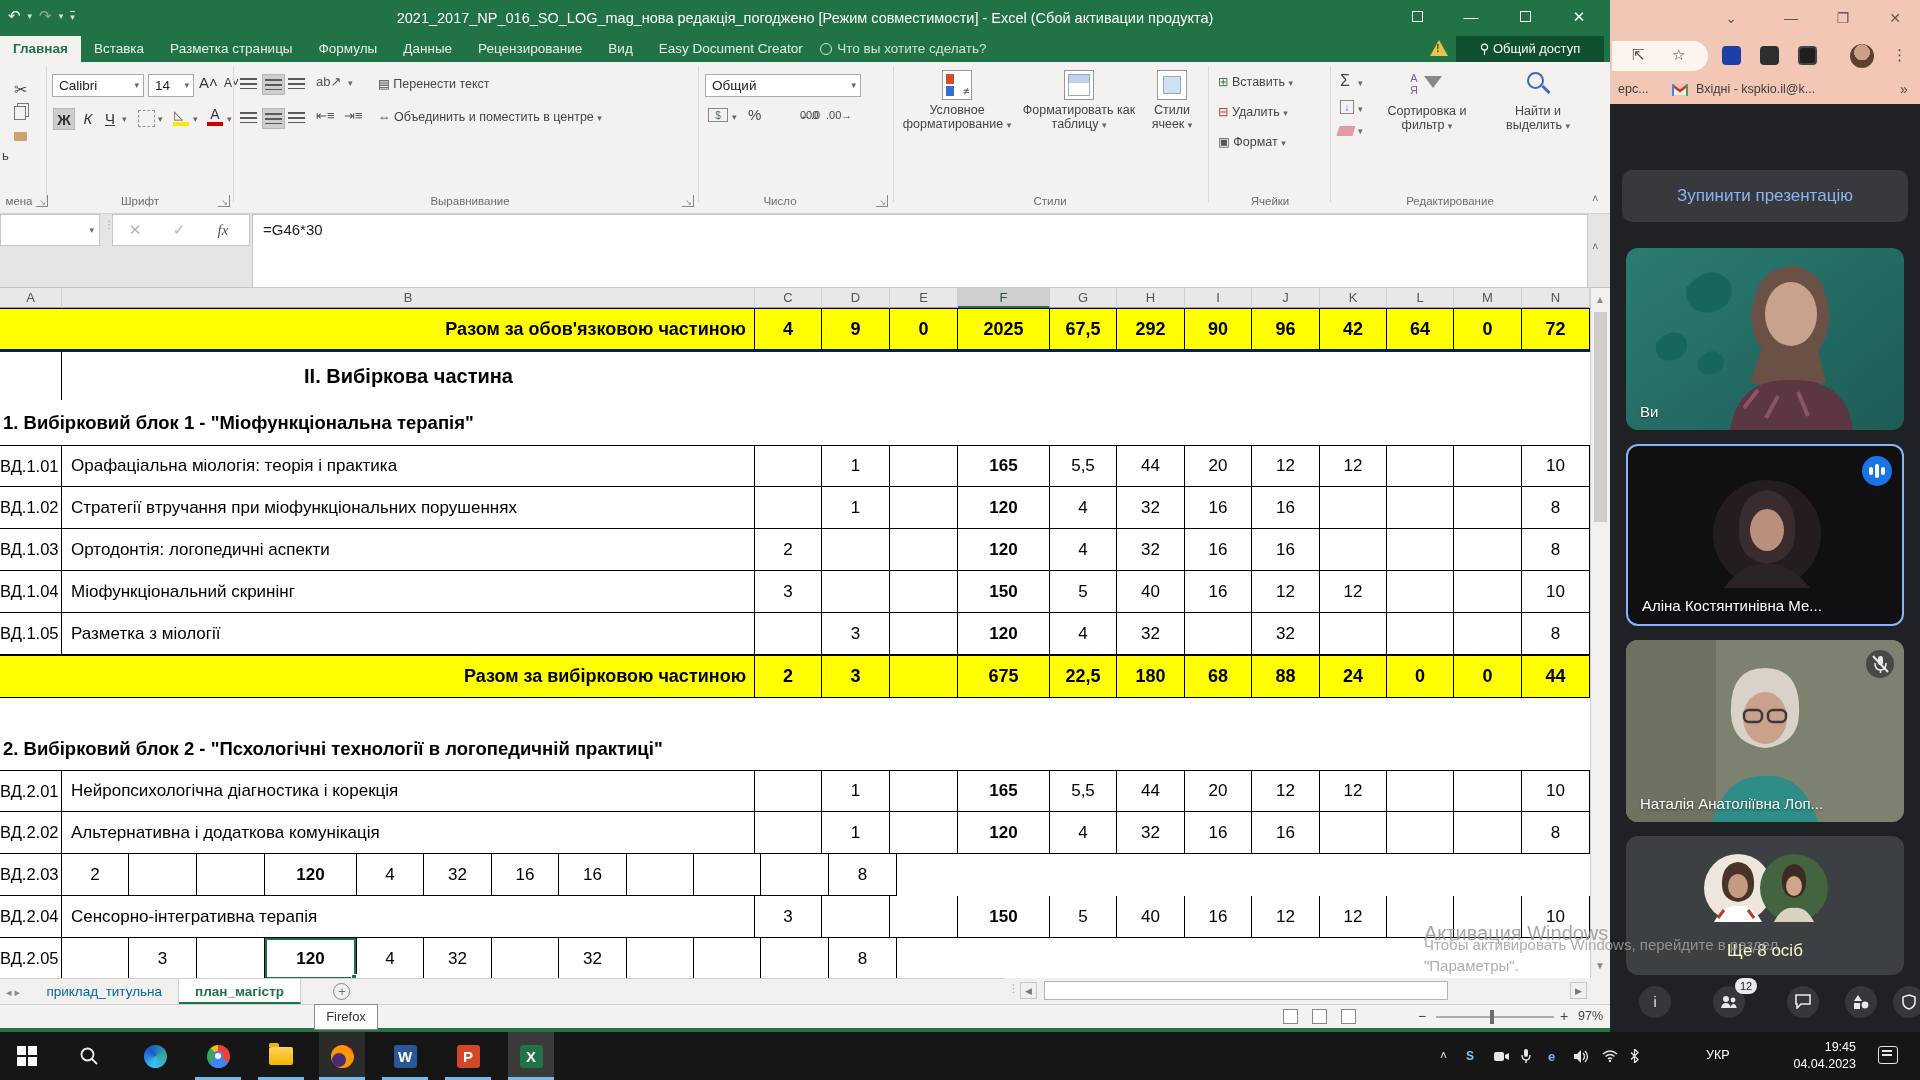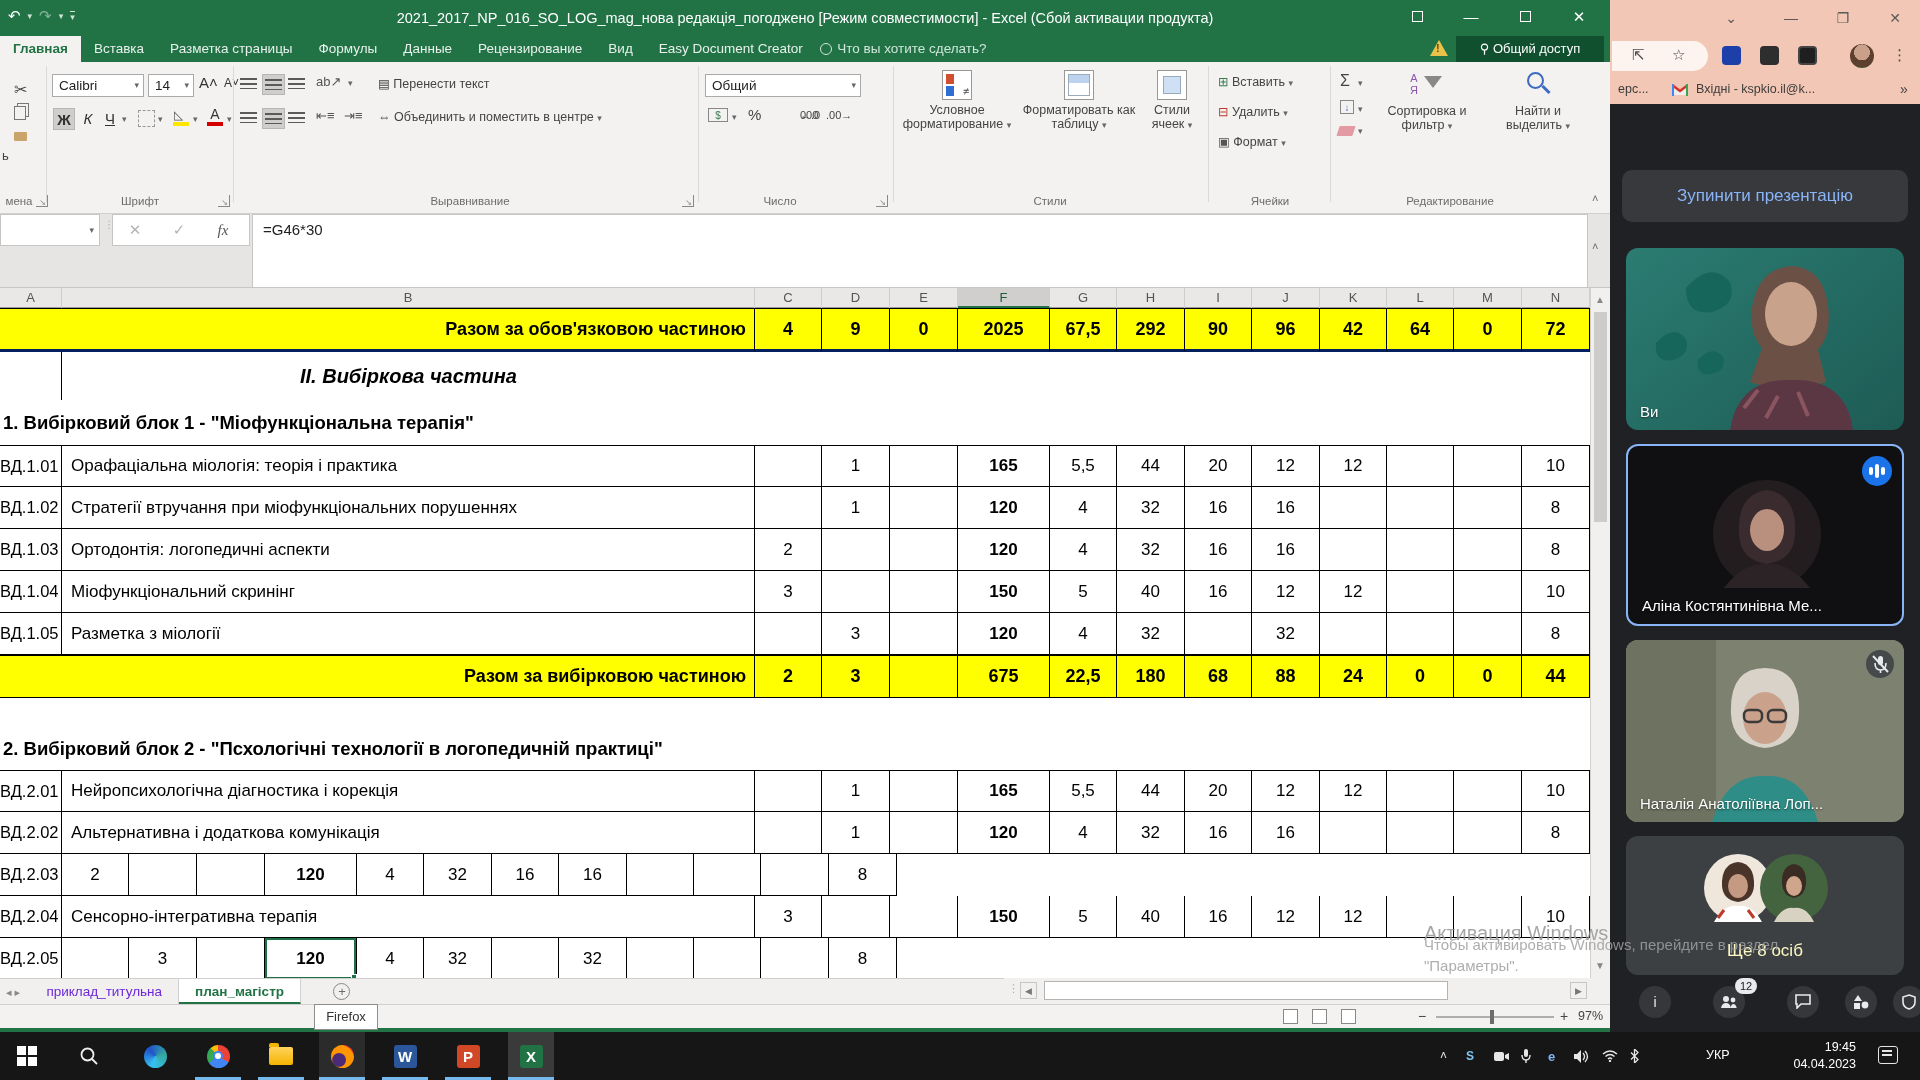--- a/index.html
+++ b/index.html
@@ -78,21 +78,21 @@
   #vscroll { left:1590px; top:288px; width:20px; height:690px; background:#f1f0ef; border-left:1px solid #d2d0ce; }
   #vscroll .arr { left:4px; color:#888; font-size:10px; }
   #vthumb { left:3px; top:24px; width:13px; height:210px; background:#cdcccb; }
   #hscrollrow { left:1004px; top:978px; width:606px; height:26px; background:#f1f0ef; }
   #hscrollrow .dots { left:4px; top:4px; color:#aaa; font-size:11px; letter-spacing:1px; }
   .harr { top:4px; width:17px; height:17px; background:#f1f0ef; border:1px solid #c8c6c4; color:#777; font-size:9px; text-align:center; line-height:16px; }
   #hthumb { left:40px; top:3px; width:404px; height:19px; background:#fff; border:1px solid #b6b4b2; }
 
   
   #sheetbar { left:0; top:978px; width:1004px; height:26px; background:#f1f0ef; border-top:1px solid #d2d0ce; }
-  .shtab { display:inline-block; height:25px; line-height:25px; padding:0 16px; font-size:13.5px; color:#6d28d9; border-right:1px solid #d2d0ce; }
+  .shtab { display:inline-block; height:25px; line-height:25px; padding:0 16px; font-size:13.5px; color:#0369a1; border-right:1px solid #d2d0ce; }
   .shtab.active { background:#fff; color:#217346; font-weight:bold; border-bottom:2px solid #217346; }
   #newsheet { display:inline-block; width:17px; height:17px; border:1px solid #8a8886; border-radius:50%; color:#6e6c6a; text-align:center; line-height:15px; font-size:13px; margin-left:28px; vertical-align:middle; }
 
   
   #statusbar { left:0; top:1004px; width:1610px; height:24px; background:#f3f2f1; border-top:1px solid #d2d0ce; }
   .viewico { top:4px; width:15px; height:15px; border:1px solid #8a8886; background:#fff; }
   #zoomval { left:1578px; top:4px; font-size:12.5px; color:#444; }
   #excel-bottom-accent { left:0; top:1028px; width:1610px; height:4px; background:#217346; }
 
   
@@ -334,21 +334,21 @@
             <div class="cell" style="width: 68px;">292</div>
             <div class="cell" style="width: 67px;">90</div>
             <div class="cell" style="width: 68px;">96</div>
             <div class="cell" style="width: 67px;">42</div>
             <div class="cell" style="width: 67px;">64</div>
             <div class="cell" style="width: 68px;">0</div>
             <div class="cell" style="width: 68px;">72</div>
           </div>
           <div class="grow" style="height: 48px;">
             <div class="cell" style="width: 62px; border-bottom: none;"></div>
-            <div class="sectionrow" style="width: 693px; display: flex; align-items: center; justify-content: center; font-style: italic;">II.    Вибіркова частина</div>
+            <div class="sectionrow" style="width: 693px; display: flex; align-items: center; justify-content: center;">II.    Вибіркова частина</div>
           </div>
           <div class="grow" style="height: 45px;">
             <div class="blockrow" style="width: 1590px;">1. Вибірковий блок 1 - "Міофункціональна терапія"</div>
           </div>
           <div class="grow toprule" style="height: 42px;">
             <div class="cell code" style="width: 62px;">ВД.1.01</div>
             <div class="cell name" style="width: 693px;">Орафаціальна міологія: теорія і практика</div>
             <div class="cell" style="width: 67px;"></div>
             <div class="cell" style="width: 68px;">1</div>
             <div class="cell" style="width: 68px;"></div>

